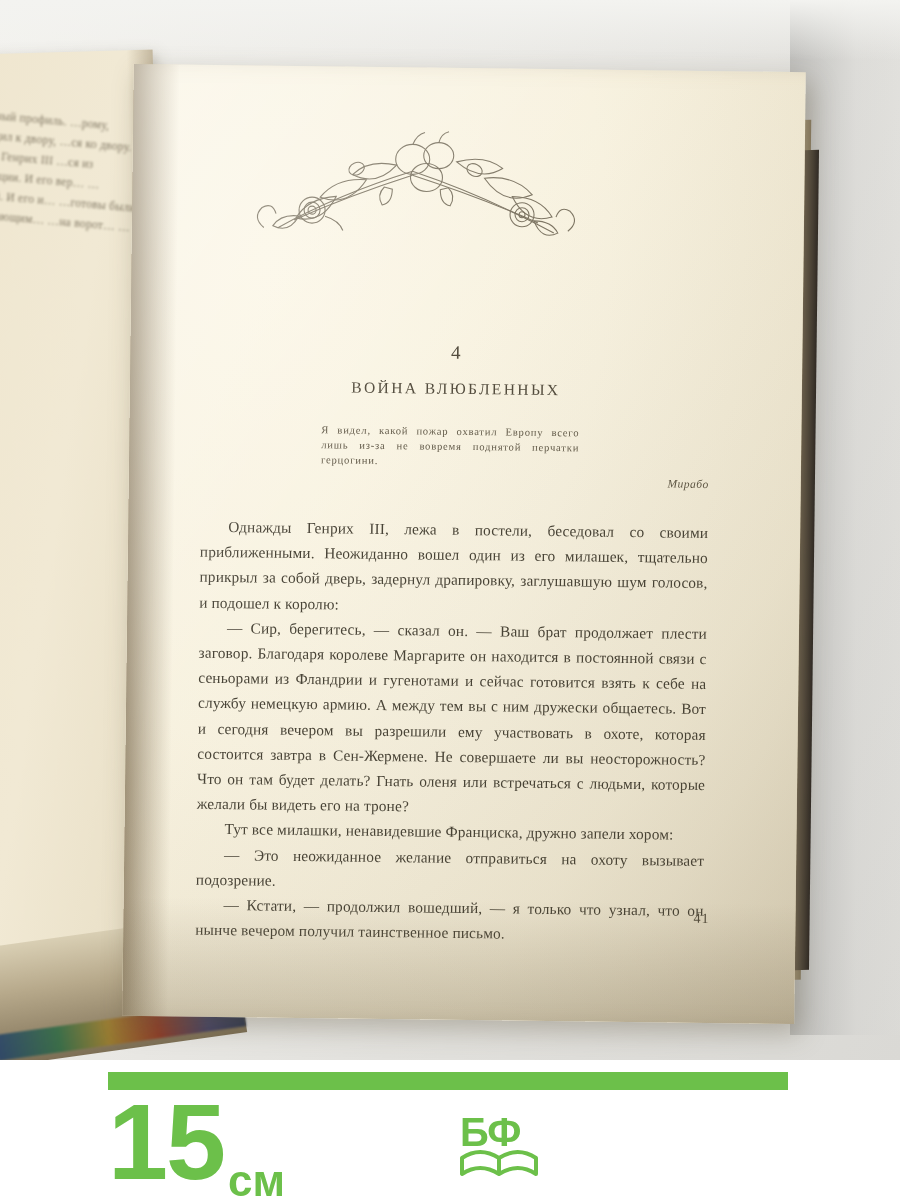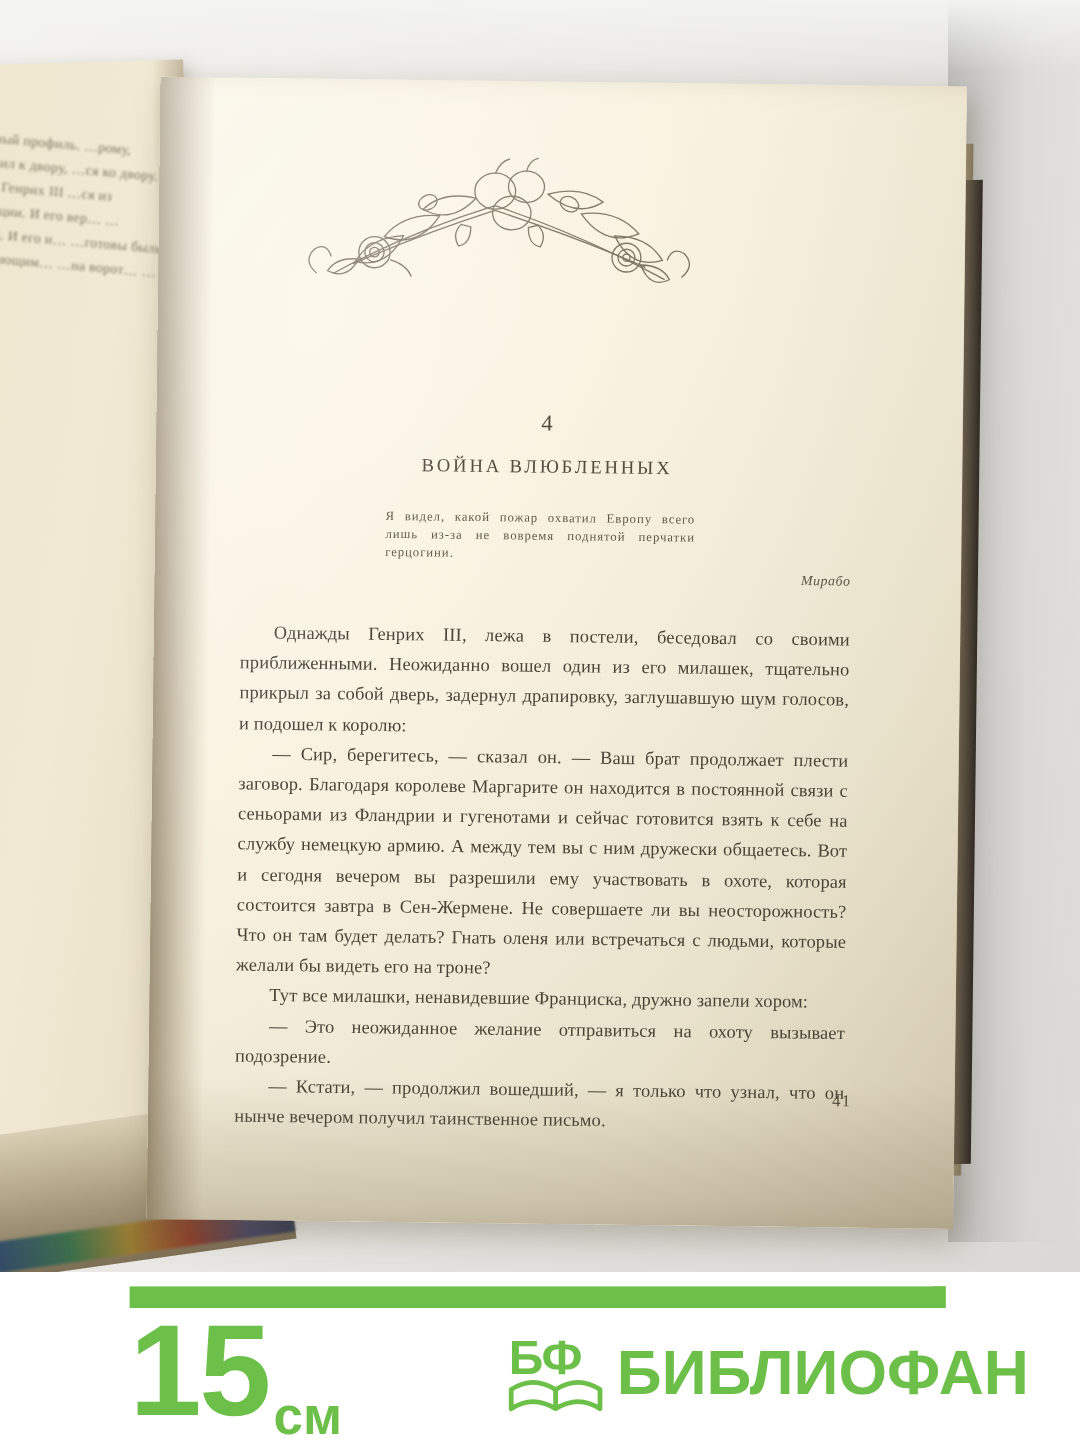--- a/index.html
+++ b/index.html
@@ -223,21 +223,21 @@
   #ruler .unit {
     position: absolute;
     left: 228px; top: 96px;
     font-family: "Liberation Sans", sans-serif;
     font-weight: bold;
     font-size: 44px;
     color: #6cc04a;
   }
   #ruler .brand {
     position: absolute;
-    left: 420px; top: 48px;
+    left: 456px; top: 48px;
     display: flex;
     align-items: center;
     gap: 8px;
   }
   #ruler .brand .mark {
     position: relative;
     width: 86px; height: 74px;
   }
   #ruler .brand .mark-letters {
     position: absolute;
@@ -348,17 +348,16 @@
     <div class="brand">
       <div class="mark">
         <div class="mark-letters">БФ</div>
         <svg viewBox="0 0 86 74" width="86" height="74">
           <g stroke="#6cc04a" stroke-width="4" fill="none" stroke-linejoin="round">
             <path d="M6 50 q18 -12 37 0 q19 -12 37 0 l0 16 q-18 -12 -37 0 q-19 -12 -37 0z"></path>
             <line x1="43" y1="50" x2="43" y2="66"></line>
           </g>
         </svg>
       </div>
-      <div class="word">БИБЛИОФАН</div>
     </div>
   </div>
 
 </div>
 
 </body></html>

